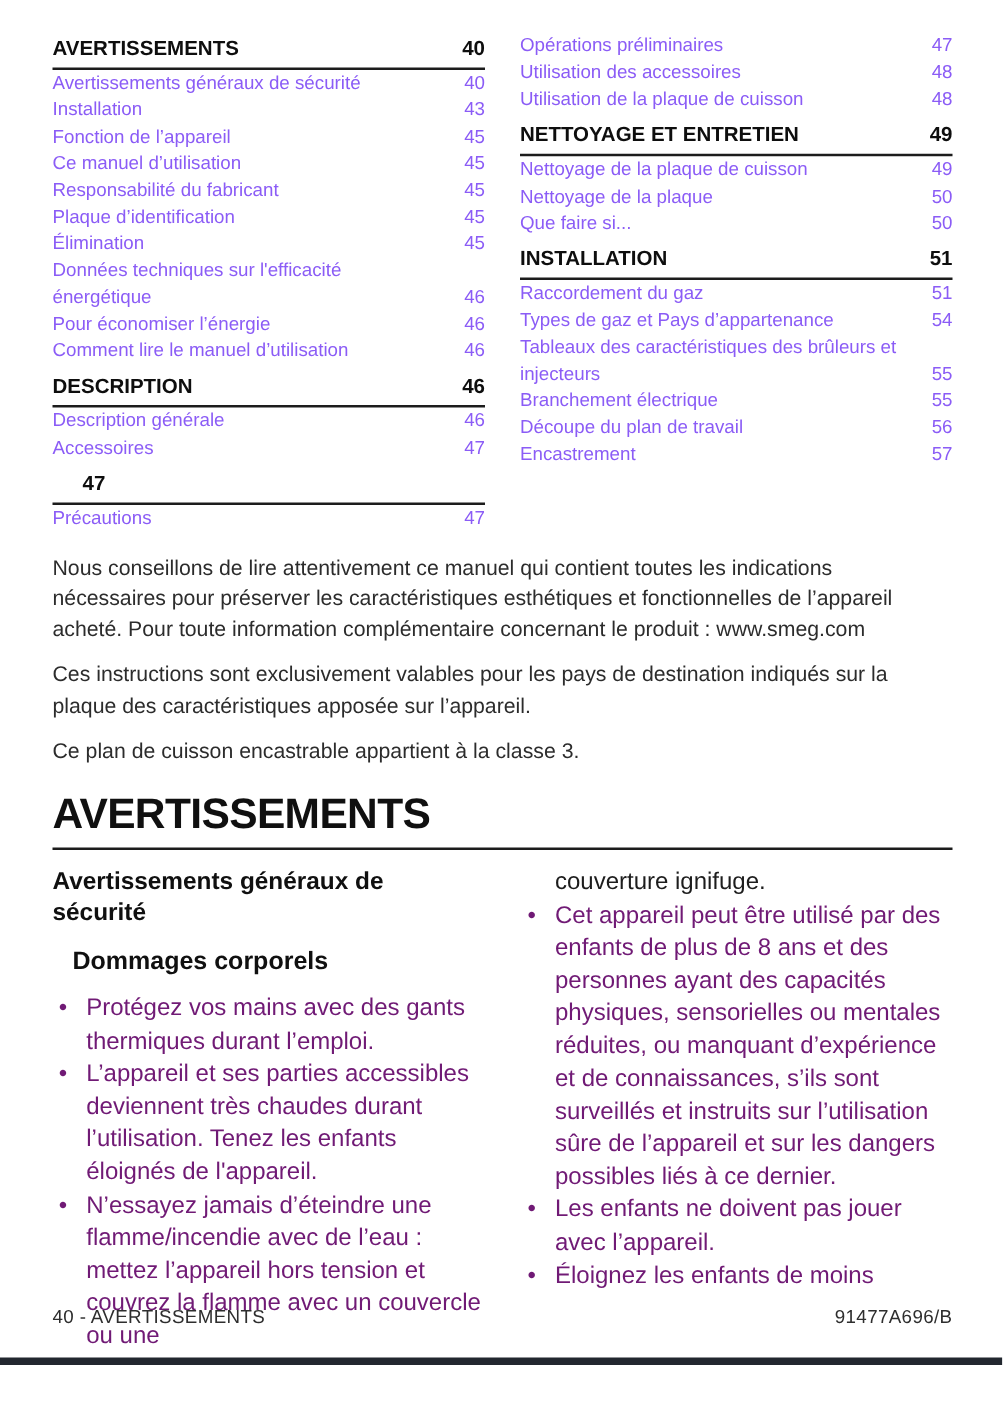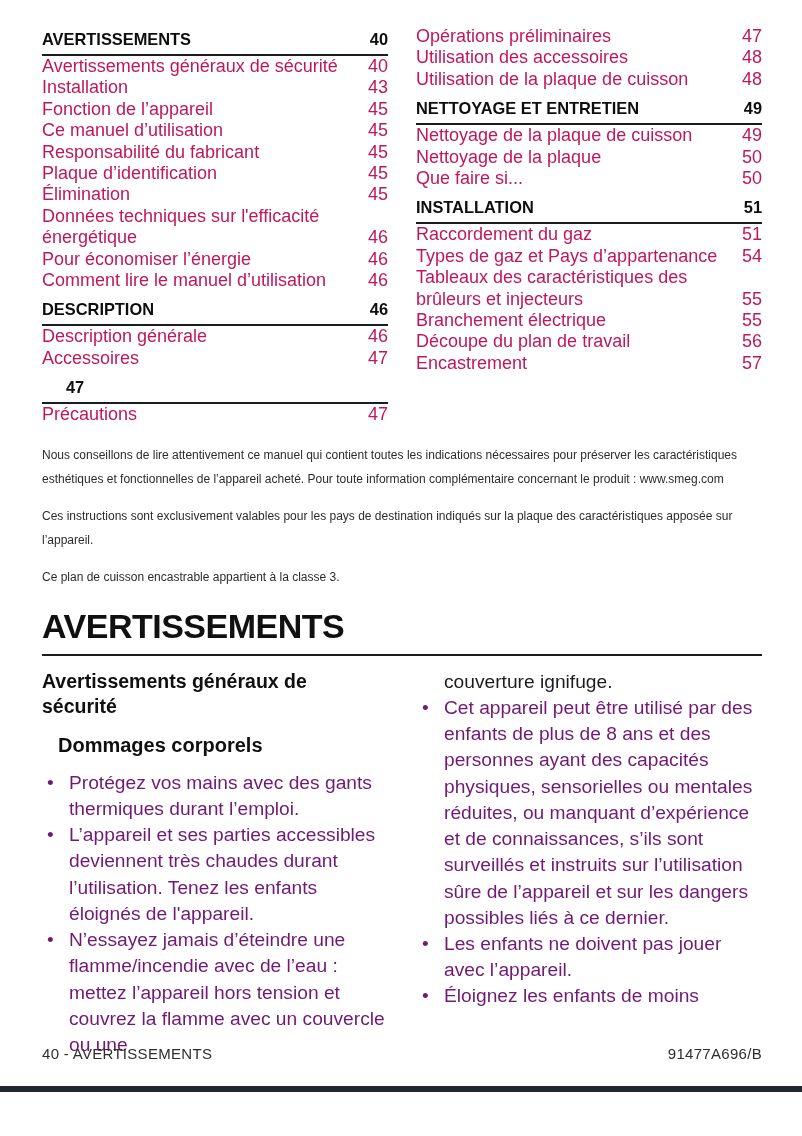--- a/index.html
+++ b/index.html
@@ -11,37 +11,37 @@
     color:#1f1f1f;
     overflow:hidden;
     margin:0 auto;
   }
   .content{padding:26px 40px 0 42px;}
 
   
   .toc{display:grid;grid-template-columns:1fr 1fr;column-gap:28px;}
   .toc-row{
     display:flex;justify-content:space-between;align-items:flex-end;
-    font-size:18px;line-height:21.4px;color:#be185d;
+    font-size:15px;line-height:21.4px;color:#8b5cf6;
   }
   .toc-row .toc-label{flex:1 1 auto;}
   .toc-row .toc-page{margin-left:24px;white-space:nowrap;}
   .toc-section{
     font-weight:bold;color:#0e0e0e;
     font-size:16.4px;line-height:21px;
     border-bottom:2px solid #1c1c1c;
     padding:3px 0 4px;margin-top:5px;
   }
   .toc-col .toc-section:first-child{margin-top:0;}
 
   
   .intro{margin-top:17px;}
   .intro p{
     margin:0 0 12px;
-    font-size:12px;line-height:24.5px;color:#2c2c2c;
+    font-size:17px;line-height:24.5px;color:#2c2c2c;
     max-width:707px;
   }
 
   
   .main-title{
     margin:20px 0 0;
     font-size:34px;font-weight:bold;color:#101010;
     letter-spacing:-0.5px;line-height:1.05;
   }
   .title-rule{height:2px;background:#1f1f1f;margin:9px 0 13px;border:0;}

